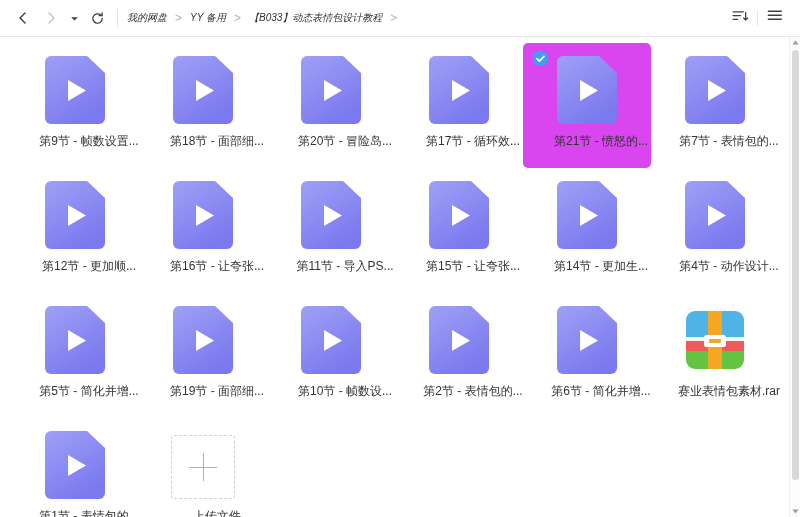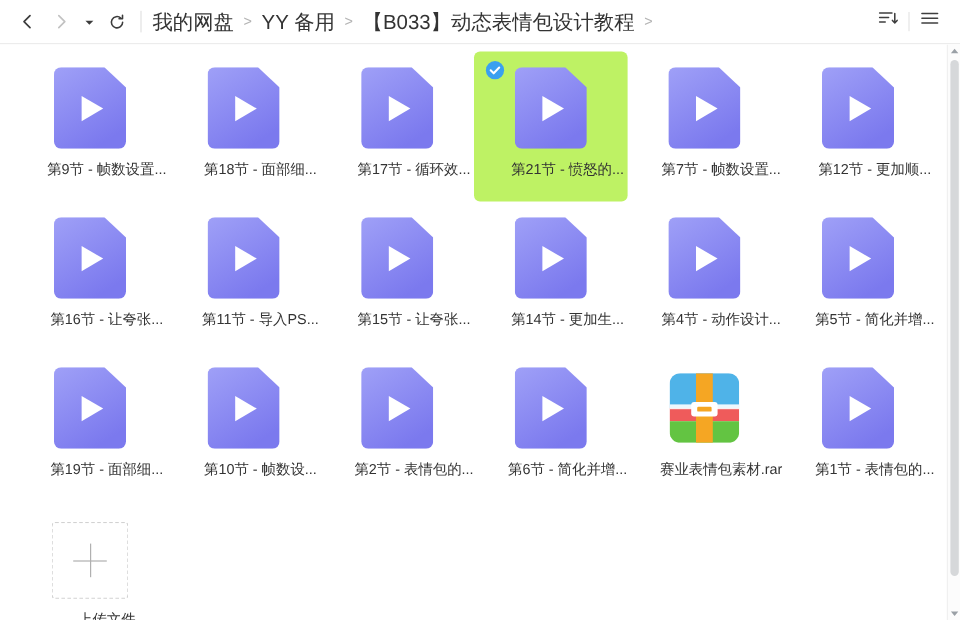--- a/index.html
+++ b/index.html
@@ -59,24 +59,25 @@
   .breadcrumb {
     display: flex;
     align-items: center;
     flex: 1 1 auto;
     min-width: 0;
     white-space: nowrap;
     overflow: hidden;
   }
 
   .crumb {
-    font-size: 17px;
+    font-size: 10px;
     color: #333333;
     cursor: pointer;
     padding: 1px 0;
+    font-style: italic;
   }
 
   .crumb-sep {
     font-size: 12px;
     color: #b4b4b4;
     margin: 0 8px;
     user-select: none;
   }
 
   
@@ -127,21 +128,21 @@
     height: 125px;
     display: flex;
     flex-direction: column;
     align-items: center;
     justify-content: flex-start;
     padding-top: 10px;
     position: relative;
     border-radius: 5px;
     cursor: pointer;
   }
-  .cell.selected { background: #bef264; }
+  .cell.selected { background: #d946ef; }
 
   .thumb {
     width: 74px;
     height: 74px;
     position: relative;
     display: flex;
     align-items: center;
     justify-content: center;
   }
 
@@ -339,20 +340,29 @@
       <div class="thumb">
         <svg class="vid-icon" viewBox="0 0 60 68">
           <path d="M6 0h36l18 17v45a6 6 0 0 1-6 6H6a6 6 0 0 1-6-6V6a6 6 0 0 1 6-6z" fill="url(#vg0)"></path>
           <path d="M23 24l18 10.5L23 45z" fill="#ffffff"></path>
         </svg>
       </div>
       <div class="label">第18节 - 面部细...</div>
     </div>
 
 
+    <div class="cell">
+      <div class="thumb">
+        <svg class="vid-icon" viewBox="0 0 60 68">
+          <path d="M6 0h36l18 17v45a6 6 0 0 1-6 6H6a6 6 0 0 1-6-6V6a6 6 0 0 1 6-6z" fill="url(#vg0)"></path>
+          <path d="M23 24l18 10.5L23 45z" fill="#ffffff"></path>
+        </svg>
+      </div>
+      <div class="label">第20节 - 冒险岛...</div>
+    </div>
 
     <div class="cell">
       <div class="thumb">
         <svg class="vid-icon" viewBox="0 0 60 68">
           <path d="M6 0h36l18 17v45a6 6 0 0 1-6 6H6a6 6 0 0 1-6-6V6a6 6 0 0 1 6-6z" fill="url(#vg0)"></path>
           <path d="M23 24l18 10.5L23 45z" fill="#ffffff"></path>
         </svg>
       </div>
       <div class="label">第17节 - 循环效...</div>
     </div>
@@ -373,21 +383,21 @@
       <div class="label">第21节 - 愤怒的...</div>
     </div>
 
     <div class="cell">
       <div class="thumb">
         <svg class="vid-icon" viewBox="0 0 60 68">
           <path d="M6 0h36l18 17v45a6 6 0 0 1-6 6H6a6 6 0 0 1-6-6V6a6 6 0 0 1 6-6z" fill="url(#vg0)"></path>
           <path d="M23 24l18 10.5L23 45z" fill="#ffffff"></path>
         </svg>
       </div>
-      <div class="label">第7节 - 帧数设置...</div>
+      <div class="label">第7节 - 表情包的...</div>
     </div>
 
 
     <div class="cell">
       <div class="thumb">
         <svg class="vid-icon" viewBox="0 0 60 68">
           <path d="M6 0h36l18 17v45a6 6 0 0 1-6 6H6a6 6 0 0 1-6-6V6a6 6 0 0 1 6-6z" fill="url(#vg0)"></path>
           <path d="M23 24l18 10.5L23 45z" fill="#ffffff"></path>
         </svg>
       </div>

